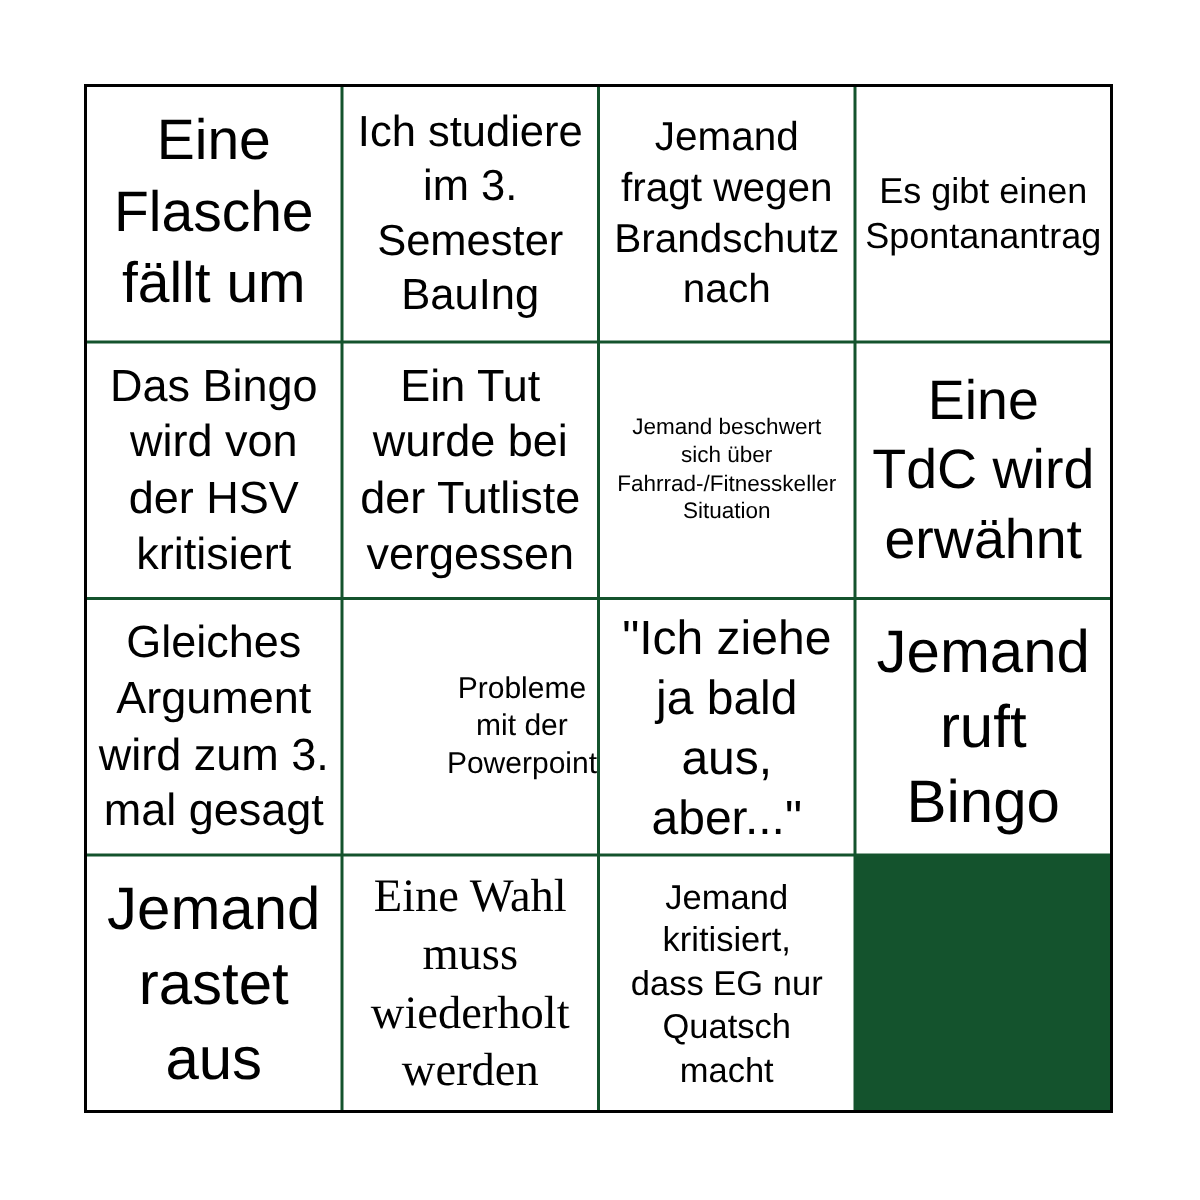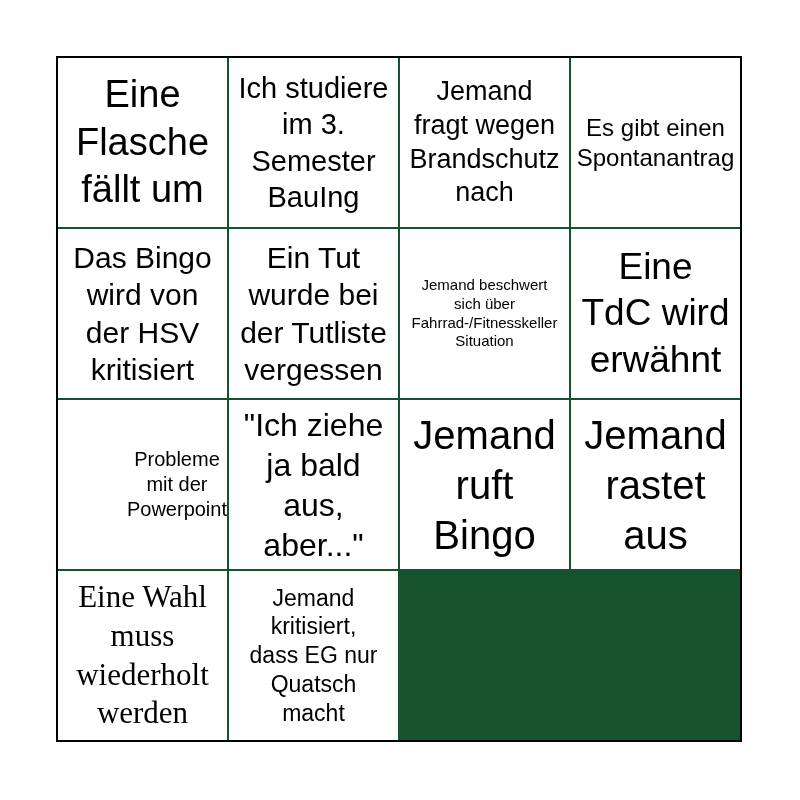--- a/index.html
+++ b/index.html
@@ -104,20 +104,26 @@
 sich über
 Fahrrad-/Fitnesskeller
 Situation</span>
     </div>
     <div class="cell f37">
       <span>Eine
 TdC wird
 erwähnt</span>
     </div>
 
+    <div class="cell f30">
+      <span>Gleiches
+Argument
+wird zum 3.
+mal gesagt</span>
+    </div>
     <div class="cell f28">
       <span>Probleme
 mit der
 Powerpoint</span>
     </div>
     <div class="cell f32">
       <span>"Ich ziehe
 ja bald
 aus,
 aber..."</span>

